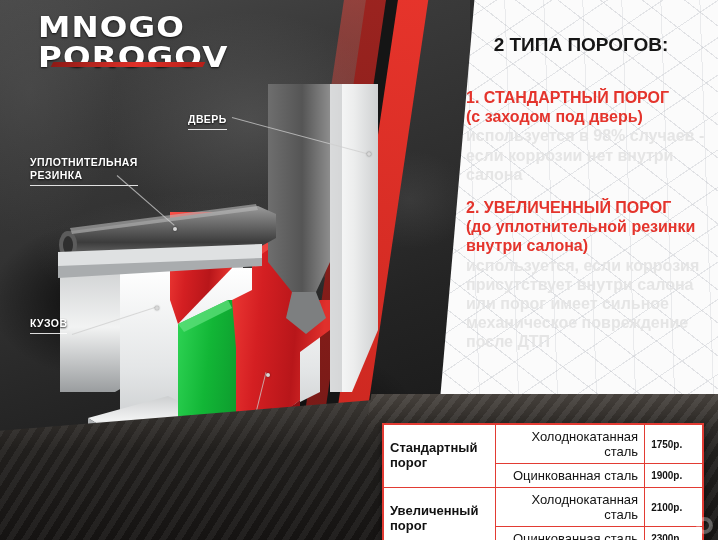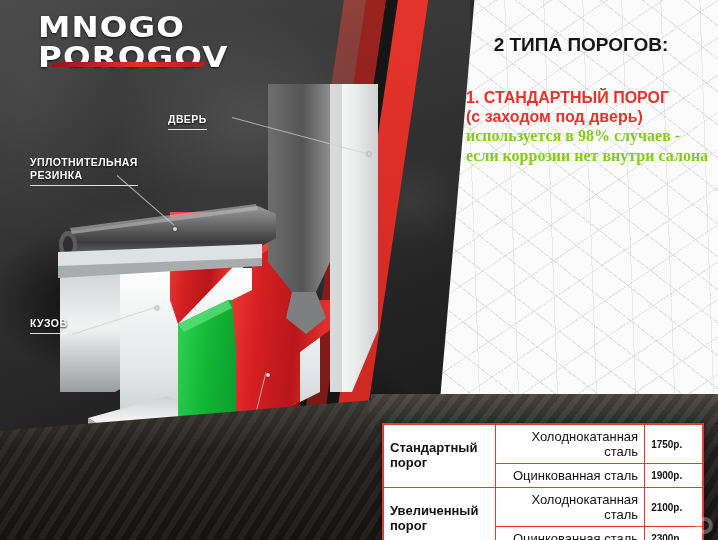--- a/index.html
+++ b/index.html
@@ -92,21 +92,21 @@
        box-shadow:0 0 2px rgba(0,0,0,.6);}
 
   
   .head{position:absolute;left:452px;top:28px;width:258px;text-align:center;}
   .head-1{color:#e4342c;font-size:19px;font-weight:bold;letter-spacing:.2px;}
   .head-2{color:#161616;font-size:19px;font-weight:bold;margin-top:6px;}
 
   .body-text{position:absolute;left:466px;top:88px;width:248px;color:#1b1b1b;}
   .para{font-size:16px;font-weight:bold;line-height:1.2;margin-bottom:14px;}
   .para .red{color:#e4342c;display:block;}
-  .para .blk{color:#84cc16;display:block;font-family:Liberation Serif, serif;}
+  .para .blk{color:#e5e5e5;display:block;}
 
   
   .band{
     position:absolute;left:0;bottom:0;width:718px;height:140px;
     background:
       repeating-linear-gradient(-58deg, rgba(255,255,255,.055) 0 6px, rgba(0,0,0,0) 6px 13px),
       linear-gradient(180deg,#3a3632 0%,#211f1d 35%,#151312 100%);
     clip-path:polygon(52% 0, 100% 0, 100% 100%, 0 100%, 0 22%);
   }
   .band-top{
@@ -235,21 +235,21 @@
       <path d="M64,232 L258,206 L276,214 L276,238 L258,248 L64,258 Z" fill="url(#gSeal)"></path>
       <ellipse cx="68" cy="245" rx="9" ry="14" fill="#5c5c5c"></ellipse>
       <ellipse cx="68" cy="245" rx="5" ry="9" fill="#2f2f2f"></ellipse>
       <path d="M70,228 L256,204 L258,210 L72,234 Z" fill="#b9b9b9" opacity=".6"></path>
 
       <path d="M58,252 L262,244 L262,262 L58,272 Z" fill="#dfe1e2"></path>
       <path d="M58,266 L262,258 L262,266 L58,278 Z" fill="#a9acae"></path>
     </svg>
   </div>
 
-  <div class="lbl" style="left:168px;top:100px;">
+  <div class="lbl" style="left:188px;top:100px;">
     <span>ДВЕРЬ</span>
     <span class="ul"></span>
   </div>
   <div class="leader" style="left:232px;top:117px;width:140px;transform:rotate(15deg);"></div>
   <div class="dot" style="left:367px;top:152px;"></div>
 
   <div class="lbl" style="left:30px;top:143px;">
     <span>УПЛОТНИТЕЛЬНАЯ
 РЕЗИНКА</span>
     <span class="ul"></span>
@@ -288,20 +288,25 @@
 
   <div class="head">
     <div class="head-2">2 ТИПА ПОРОГОВ:</div>
   </div>
 
   <div class="body-text">
     <div class="para">
       <span class="red">1. СТАНДАРТНЫЙ ПОРОГ</span>
       <span class="red">(с заходом под дверь)</span>
       <span class="blk">используется в 98% случаев - если коррозии нет внутри салона</span>
+    </div>
+    <div class="para">
+      <span class="red">2. УВЕЛИЧЕННЫЙ ПОРОГ</span>
+      <span class="red">(до уплотнительной резинки внутри салона)</span>
+      <span class="blk">используется, если коррозия присутствует внутри салона или порог имеет сильное механическое повреждение после ДТП</span>
     </div>
   </div>
 
   <div class="band"></div>
   <div class="band-top"></div>
 
   <table class="price">
     <tbody>
         <tr>
       <td class="name" rowspan="2">Стандартный порог</td>

